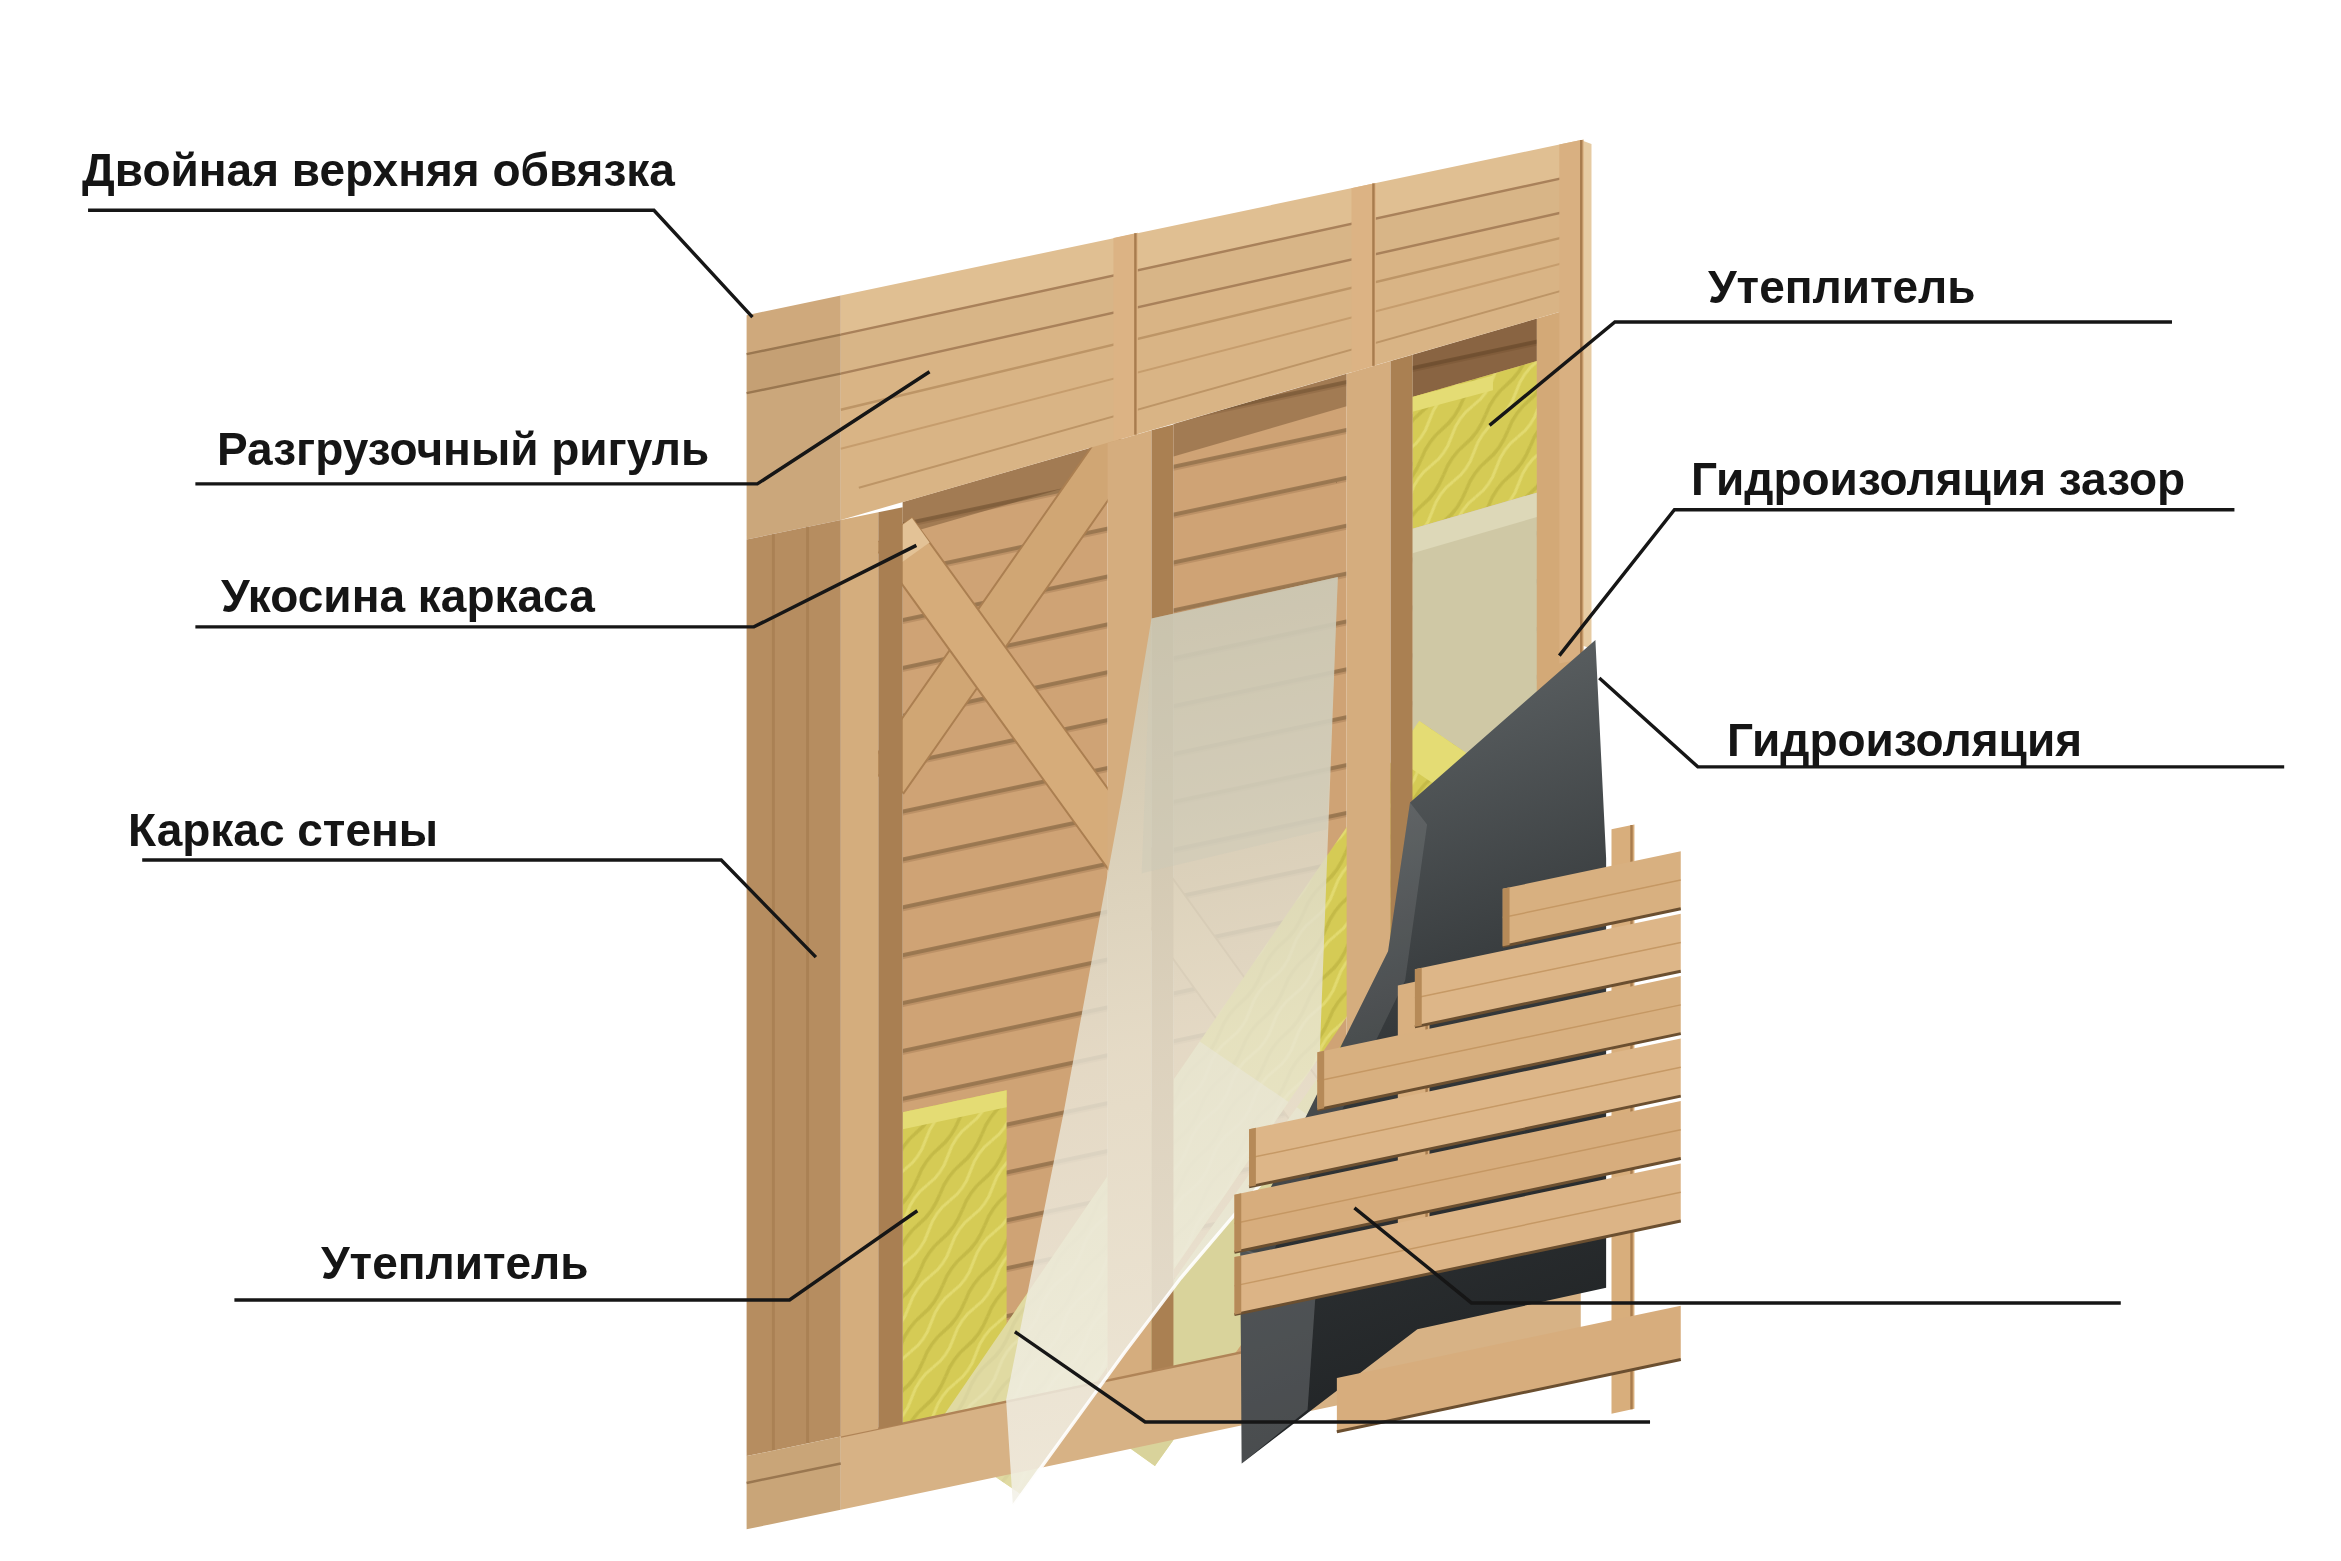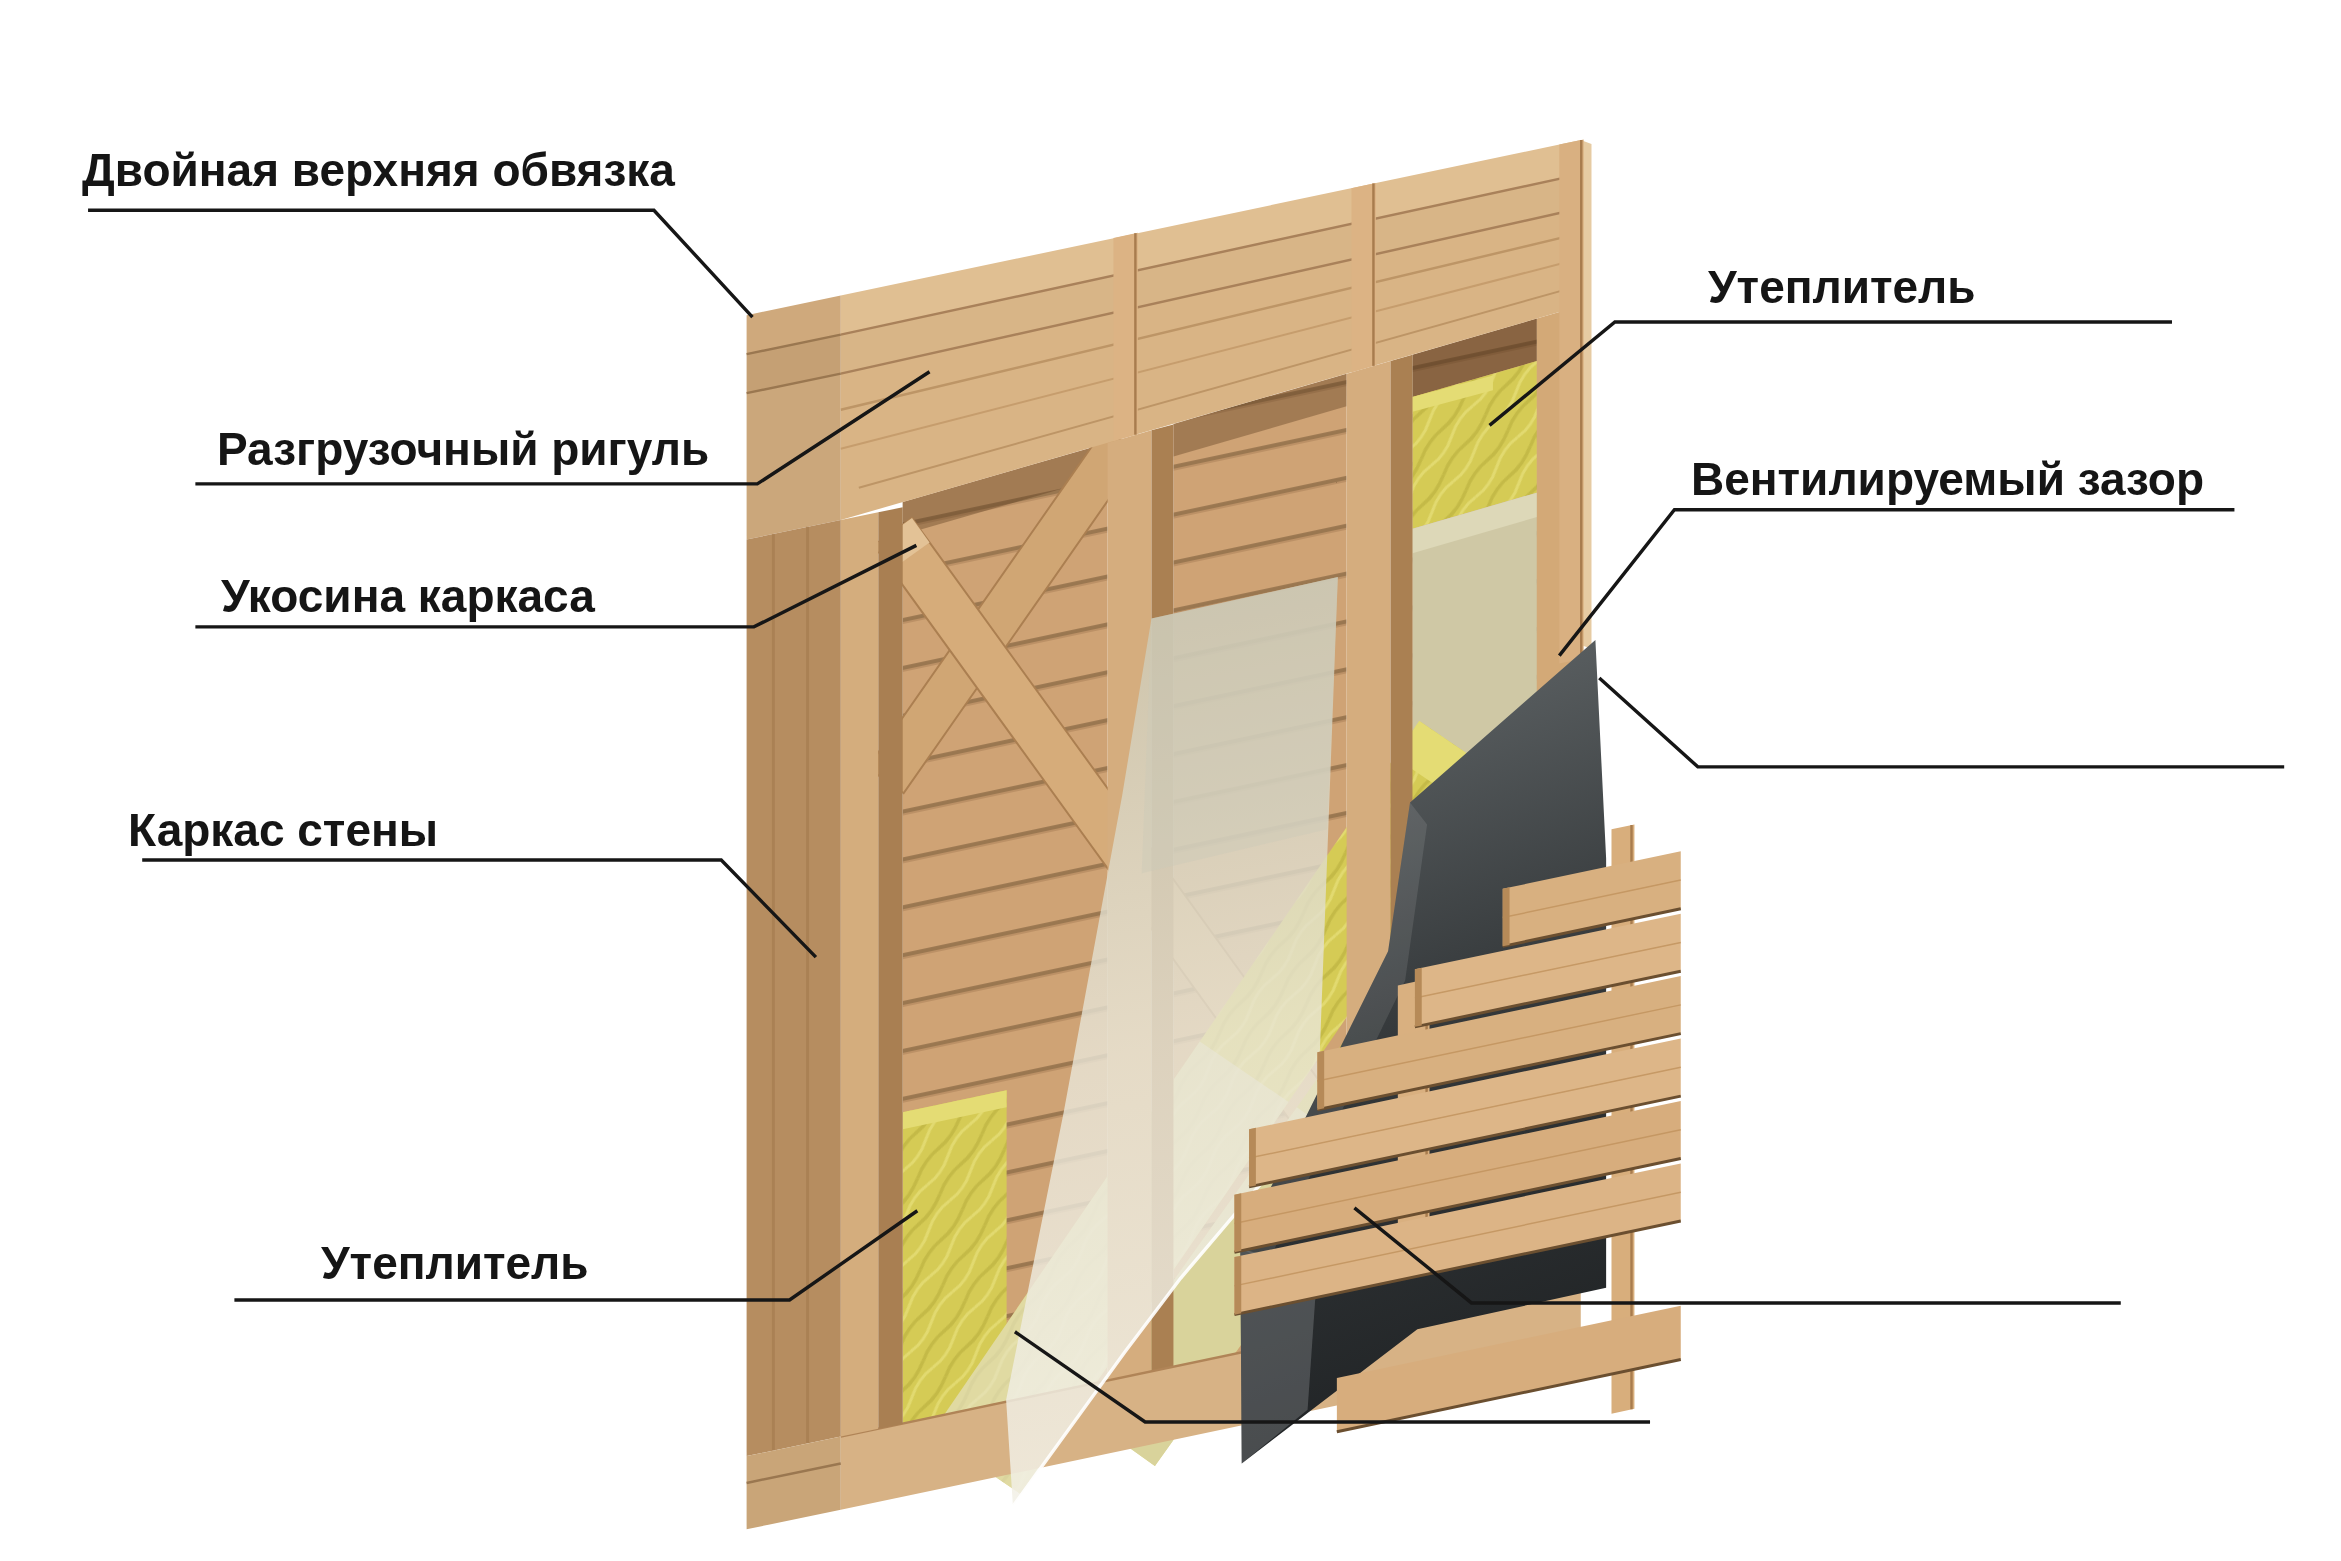--- a/index.html
+++ b/index.html
@@ -194,16 +194,17 @@
     <polyline points="3382,2915 2347,2915 2080,2730"></polyline>
   </g>
 </svg>
 
 <div class="lbl" style="left:82px;top:146px">Двойная верхняя обвязка</div>
 <div class="lbl" style="left:217px;top:425px">Разгрузочный ригуль</div>
 <div class="lbl" style="left:221px;top:572px">Укосина каркаса</div>
 <div class="lbl" style="left:128px;top:806px">Каркас стены</div>
 <div class="lbl" style="left:321px;top:1239px">Утеплитель</div>
 <div class="lbl" style="left:1708px;top:263px">Утеплитель</div>
-<div class="lbl" style="left:1691px;top:455px">Вентилируемый зазор</div>
+<div class="lbl" style="left:1691px;top:455px">Гидроизоляция зазор</div>
+<div class="lbl" style="left:1727px;top:716px">Гидроизоляция</div>
 
 </div>
 
 
 </body></html>

